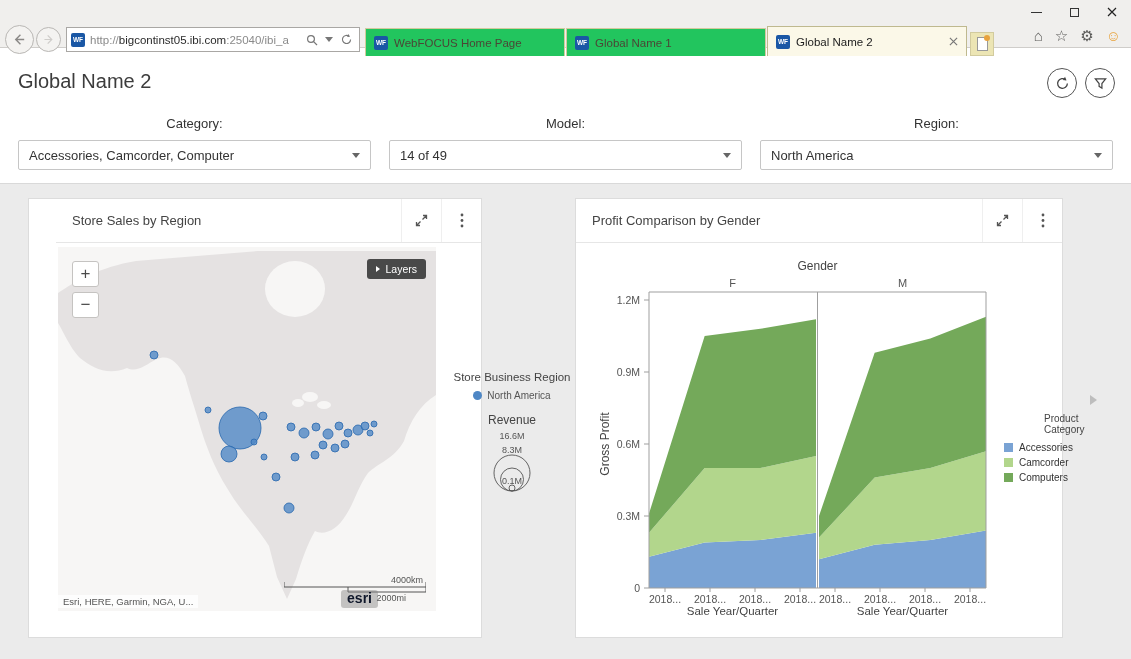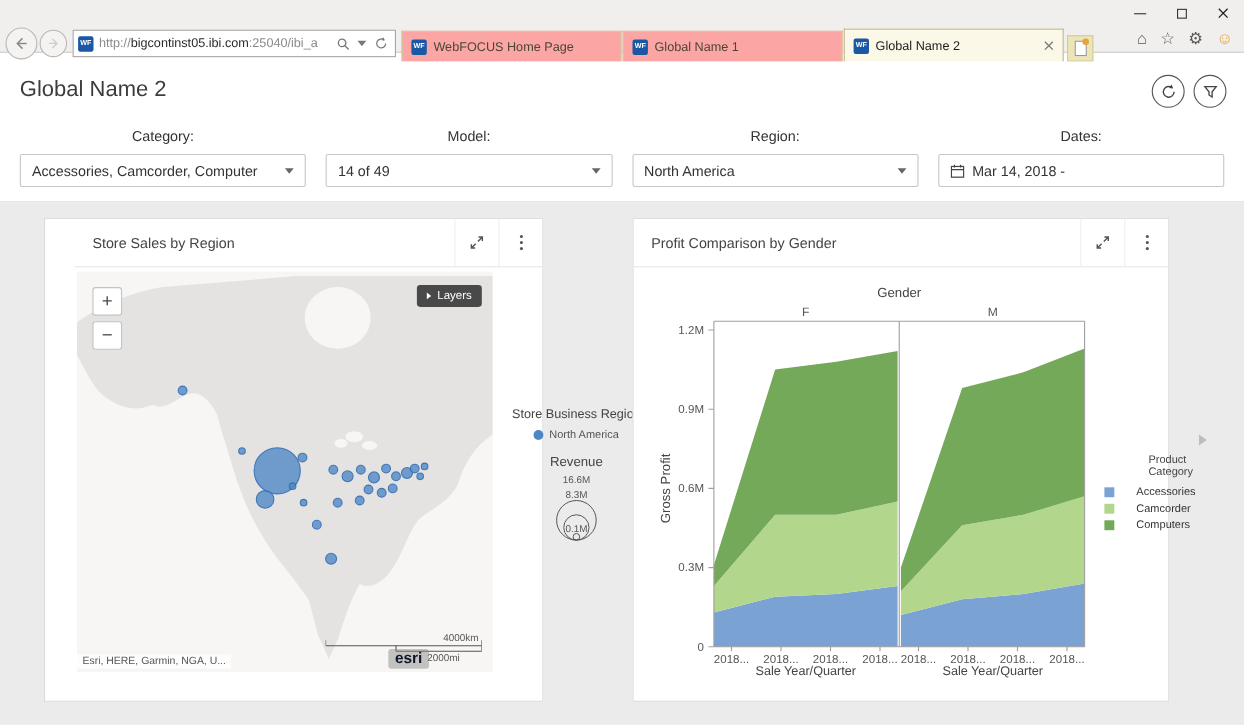--- a/index.html
+++ b/index.html
@@ -9,21 +9,21 @@
   .chrome { position:absolute; top:0; left:0; right:0; height:48px; background:#f0efed; border-bottom:1px solid #cfcdca; }
   .win-btns { position:absolute; top:0; right:0; display:flex; }
   .win-btn { width:38px; height:24px; display:flex; align-items:center; justify-content:center; }
   .nav-circle { position:absolute; border:1px solid #b9b7b4; border-radius:50%; background:#f4f3f1; display:flex; align-items:center; justify-content:center; }
   .addr-bar { position:absolute; left:66px; top:27px; width:294px; height:25px; background:#fff; border:1px solid #a9a7a4; display:flex; align-items:center; padding:0 4px; }
   .favicon { width:14px; height:14px; background:#1a57a5; border-radius:2px; color:#fff; font-size:6.5px; font-weight:bold; display:flex; align-items:center; justify-content:center; flex:none; }
   .url { font-size:11.5px; color:#8a8a8a; margin-left:5px; white-space:nowrap; overflow:hidden; flex:1; }
   .url b { color:#2b2b2b; font-weight:normal; }
   .addr-icons { display:flex; align-items:center; gap:7px; flex:none; padding-right:2px; }
   .tabs { position:absolute; left:365px; top:26px; height:30px; display:flex; align-items:flex-end; }
-  .tab { width:200px; height:28px; display:flex; align-items:center; padding:0 8px; font-size:11.5px; color:#4b4636; background:#fca5a5; border:1px solid #d2cb9e; border-bottom:none; margin-right:1px; }
+  .tab { width:200px; height:28px; display:flex; align-items:center; padding:0 8px; font-size:11.5px; color:#4b4636; background:#22c55e; border:1px solid #d2cb9e; border-bottom:none; margin-right:1px; }
   .tab.active { background:#fbf8e8; color:#1b1b1b; height:30px; border-color:#bfb98f; }
   .tab .label { margin-left:6px; white-space:nowrap; overflow:hidden; flex:1; }
   .newtab { width:24px; height:24px; background:#ece5b4; border:1px solid #d2cb9e; display:flex; align-items:center; justify-content:center; margin-left:2px; }
   .chrome-right { position:absolute; right:10px; top:28px; display:flex; align-items:center; gap:12px; }
   .chrome-right span { font-size:15px; color:#5a5a58; line-height:1; }
 
   
   .page-header { position:absolute; top:56px; left:0; right:0; height:128px; background:#fff; border-bottom:1px solid #d9d9d9; }
   .page-title { position:absolute; left:18px; top:14px; font-size:20px; color:#3c3c3c; }
   .hdr-btns { position:absolute; right:16px; top:12px; display:flex; gap:8px; }
@@ -57,21 +57,21 @@
   .ml-item { margin-top:7px; font-size:10px; color:#555; display:flex; align-items:center; justify-content:center; gap:5px; }
   .ml-dot { width:9px; height:9px; border-radius:50%; background:#4e87c5; }
   .ml-rev { margin-top:12px; font-size:12px; color:#444; }
 
   
   .ylab { position:absolute; left:-31px; top:194px; width:120px; height:14px; text-align:center; font-size:12px; color:#444; transform:rotate(-90deg); }
   .chart-title { position:absolute; left:73px; top:16px; width:337px; text-align:center; font-size:12px; color:#444; }
   .xlab { position:absolute; top:362px; width:167px; text-align:center; font-size:11.5px; color:#444; }
   #chart-legend { position:absolute; left:428px; top:170px; width:106px; }
   .leg-title { font-size:10px; color:#444; margin-bottom:7px;margin-left:40px; }
-  .leg-item { display:flex; align-items:center; gap:20px; font-size:10px; color:#333; margin-bottom:4px; }
+  .leg-item { display:flex; align-items:center; gap:6px; font-size:10px; color:#333; margin-bottom:4px; }
   .leg-swatch { width:9px; height:9px; flex:none; }
   .more-arrow { position:absolute; left:514px; top:152px; width:0; height:0; border-top:5px solid transparent; border-bottom:5px solid transparent; border-left:7px solid #bdbdbd; }
   svg text { font-family:"Liberation Sans", sans-serif; }
 </style>
 </head>
 <body>
 
 <div class="chrome">
   <div class="win-btns">
     <div class="win-btn">
@@ -176,36 +176,26 @@
         <span class="caret-down"></span>
       </div>
     </div>
     <div class="filter-col">
       <div class="filter-label">Region:</div>
       <div class="select">
         <span class="txt">North America</span>
         <span class="caret-down"></span>
       </div>
     </div>
-    <div class="filter-col">
-      <div class="filter-label">Dates:</div>
-      <div class="select">
-        <svg width="13" height="13" viewBox="0 0 14 14" style="margin-right:7px;flex:none;">
-            <rect x="1" y="2.5" width="12" height="10.5" fill="none" stroke="#444" stroke-width="1.2"></rect>
-            <path d="M1 5.5 H13 M4 0.8 V3.5 M10 0.8 V3.5" stroke="#444" stroke-width="1.2"></path>
-          </svg>
-        <span class="txt">Mar 14, 2018 -</span>
-      </div>
-    </div>
   </div>
 </div>
 
 <div class="dash">
 
-  <div class="card" style="left:40px;width:454px;padding-left:27px;">
+  <div class="card" style="left:28px;width:454px;padding-left:27px;">
     <div class="card-hd">
       <div class="ttl">Store Sales by Region</div>
       <div class="icon-cell">
         <svg width="13" height="13" viewBox="0 0 13 13">
             <path d="M8 1.5 H11.5 V5 M11.5 1.5 L7.5 5.5 M5 11.5 H1.5 V8 M1.5 11.5 L5.5 7.5" stroke="#555" stroke-width="1.3" fill="none"></path>
           </svg>
       </div>
       <div class="icon-cell">
         <svg width="4" height="15" viewBox="0 0 4 15">
             <circle cx="2" cy="2" r="1.4" fill="#555"></circle>

